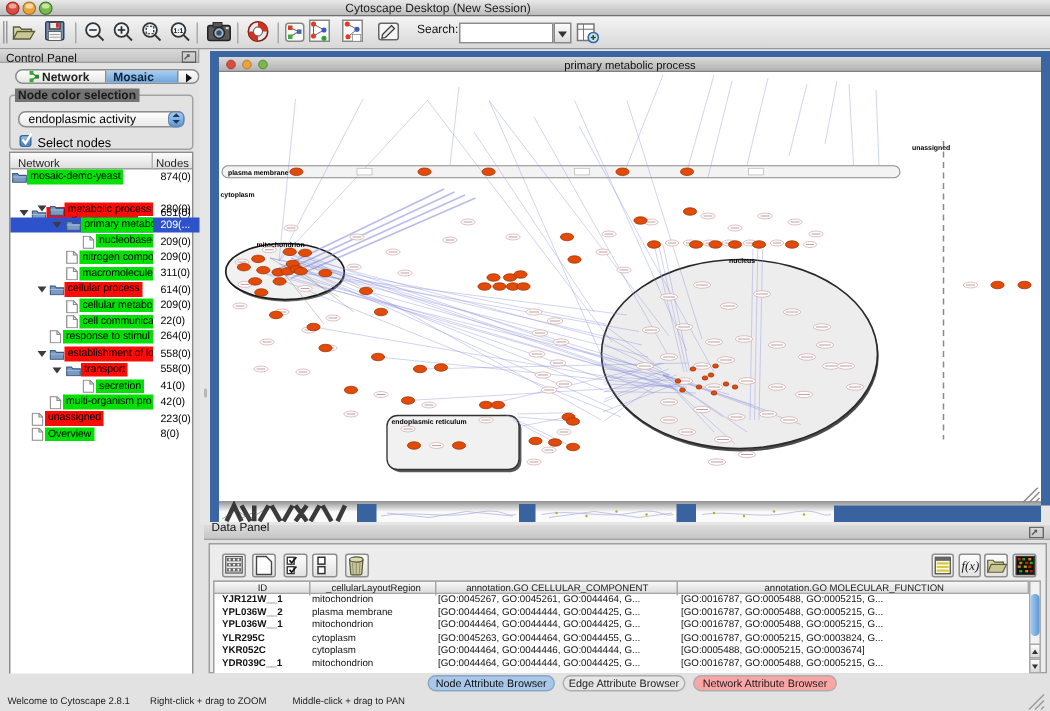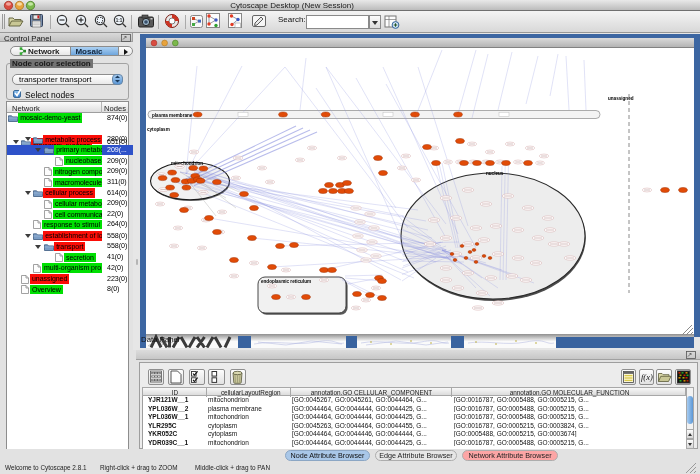--- a/index.html
+++ b/index.html
@@ -160,21 +160,21 @@
 
 <div class="abs" style="left:6px;top:63px;width:123px;height:37px;border:1px solid #a2a2a2;border-radius:3px;"></div>
 <div class="abs" style="left:10px;top:58.5px;font-size:8px;font-weight:bold;color:#1a1a1a;background:#737373;padding:0 2px;">Node color selection</div>
 
 <div class="abs" style="left:12px;top:73.5px;width:111px;height:11px;background:linear-gradient(#ffffff,#e9e9e9);border:1px solid #8d8d8d;border-radius:5px;"></div>
 <div class="abs" style="left:112px;top:73.5px;width:11px;height:11px;background:linear-gradient(#a8ccf0,#5b97d6);border:1px solid #6688aa;border-radius:4px;"></div>
 <svg class="abs" style="left:114px;top:75px" width="8" height="9">
  <path d="M3.5 0.5 L6 3 L1 3 Z" fill="#1a3a5c"></path>
  <path d="M3.5 7.5 L6 5 L1 5 Z" fill="#1a3a5c"></path>
 </svg>
-<div class="abs" style="left:19px;top:74.5px;font-size:8px;color:#000;">transporter transport</div>
+<div class="abs" style="left:19px;top:74.5px;font-size:8px;color:#000;">endoplasmic activity</div>
 
 <div class="abs" style="left:13px;top:90px;width:8px;height:8px;background:linear-gradient(#8fc2ee,#3f7fc8);border:1px solid #3a6a9a;border-radius:2px;"></div>
 <svg class="abs" style="left:13px;top:86px" width="10" height="12">
       <path d="M2 7 L4 9.5 L8 3" stroke="#fff" stroke-width="1.6" fill="none"></path>
     </svg>
 <div class="abs" style="left:25px;top:89.5px;font-size:8.5px;color:#000;">Select nodes</div>
 
 <div class="abs" style="left:6px;top:101px;width:123px;height:354px;background:#fff;border:1px solid #8d8d8d;"></div>
 <div class="abs" style="left:7px;top:102px;width:121px;height:10.5px;background:linear-gradient(#fcfcfc,#dedede);border-bottom:1px solid #9e9e9e;"></div>
 <div class="abs" style="left:12px;top:103.5px;font-size:7.6px;color:#222;">Network</div>
@@ -330,20 +330,21 @@
 <div class="abs" style="left:140px;top:34px;width:560px;height:4px;background:#3c66a2;"></div>
 <div class="abs" style="left:140px;top:34px;width:6px;height:314px;background:#3c66a2;"></div>
 <div class="abs" style="left:694px;top:34px;width:6px;height:303px;background:#3c66a2;"></div>
 
 <div class="abs" style="left:146px;top:38px;width:548px;height:10px;background:linear-gradient(#dadada,#b4b4b4);border-bottom:1px solid #828282;"></div>
 <svg class="abs" style="left:149px;top:39px" width="32" height="8">
  <circle cx="5" cy="4" r="2.9" fill="#d94c41" stroke="#9e2b20" stroke-width="0.5"></circle>
  <circle cx="15.6" cy="4" r="2.9" fill="#e8a33c" stroke="#a8701a" stroke-width="0.5"></circle>
  <circle cx="26.3" cy="4" r="2.9" fill="#7bb84c" stroke="#42761f" stroke-width="0.5"></circle>
 </svg>
+<div class="abs" style="left:146px;top:39px;width:548px;text-align:center;font-size:7.5px;color:#111;">primary metabolic process</div>
 
 <svg class="abs" style="left:146px;top:48px" width="548" height="286" viewBox="0 0 548 286">
       <rect width="548" height="286" fill="#ffffff"></rect>
       <rect x="2" y="62.5" width="452" height="8" rx="4" fill="#f3f3f3" stroke="#8a8a8a" stroke-width="0.7"></rect>
       <ellipse cx="44" cy="133" rx="39.5" ry="18.7" fill="#000" opacity="0.6" transform="translate(0.6,1.4)"></ellipse>
       <ellipse cx="44" cy="133" rx="39.5" ry="18.7" fill="#f1f1f1" stroke="#1a1a1a" stroke-width="1.1"></ellipse>
       <rect x="112" y="229" width="88" height="36" rx="7" fill="#000" opacity="0.65" transform="translate(1.6,1.8)"></rect>
       <rect x="112" y="229" width="88" height="36" rx="7" fill="#f1f1f1" stroke="#333" stroke-width="0.9"></rect>
       <ellipse cx="347" cy="188" rx="92" ry="63" fill="#000" opacity="0.7" transform="translate(0.8,2)"></ellipse>
       <ellipse cx="347" cy="188" rx="92" ry="63" fill="#ededed" stroke="#2a2a2a" stroke-width="1.1"></ellipse>
@@ -734,21 +735,21 @@
 <svg class="abs" style="left:680px;top:325px" width="14" height="11">
  <g stroke="#8a8a8a" stroke-width="1">
         <line x1="2" y1="10" x2="12" y2="0"></line>
         <line x1="6" y1="10" x2="13" y2="3"></line>
         <line x1="10" y1="10" x2="13" y2="7"></line>
       </g>
 </svg>
 
 <div class="abs" style="left:133px;top:350px;width:567px;height:112px;background:#e2e2e2;"></div>
 <div class="abs" style="left:136px;top:350px;width:564px;height:10px;background:linear-gradient(#dcdcdc,#c6c6c6);border-bottom:1px solid #a0a0a0;"></div>
-<div class="abs" style="left:141px;top:335px;font-size:7.8px;color:#111;text-align:right;">Data Panel</div>
+<div class="abs" style="left:141px;top:347px;font-size:7.8px;color:#111;text-align:right;">Data Panel</div>
 <svg class="abs" style="left:686px;top:351px" width="10" height="8">
  <rect x="0.5" y="0.5" width="9" height="7" fill="none" stroke="#555" stroke-width="0.8"></rect>
  <path d="M2 5.5 L5 2.5 M3.5 2.5 L5 2.5 L5 4" stroke="#555" stroke-width="0.8" fill="none"></path>
 </svg>
 <div class="abs" style="left:139px;top:362px;width:559px;height:87px;background:#ececec;border:1px solid #9e9e9e;"></div>
 
 <div class="tb-btn" style="left:148px;width:16px;"></div>
 <div class="tb-btn" style="left:168px;width:16px;"></div>
 <div class="tb-btn" style="left:189px;width:16px;"></div>
 <div class="tb-btn" style="left:208px;width:17px;"></div>

